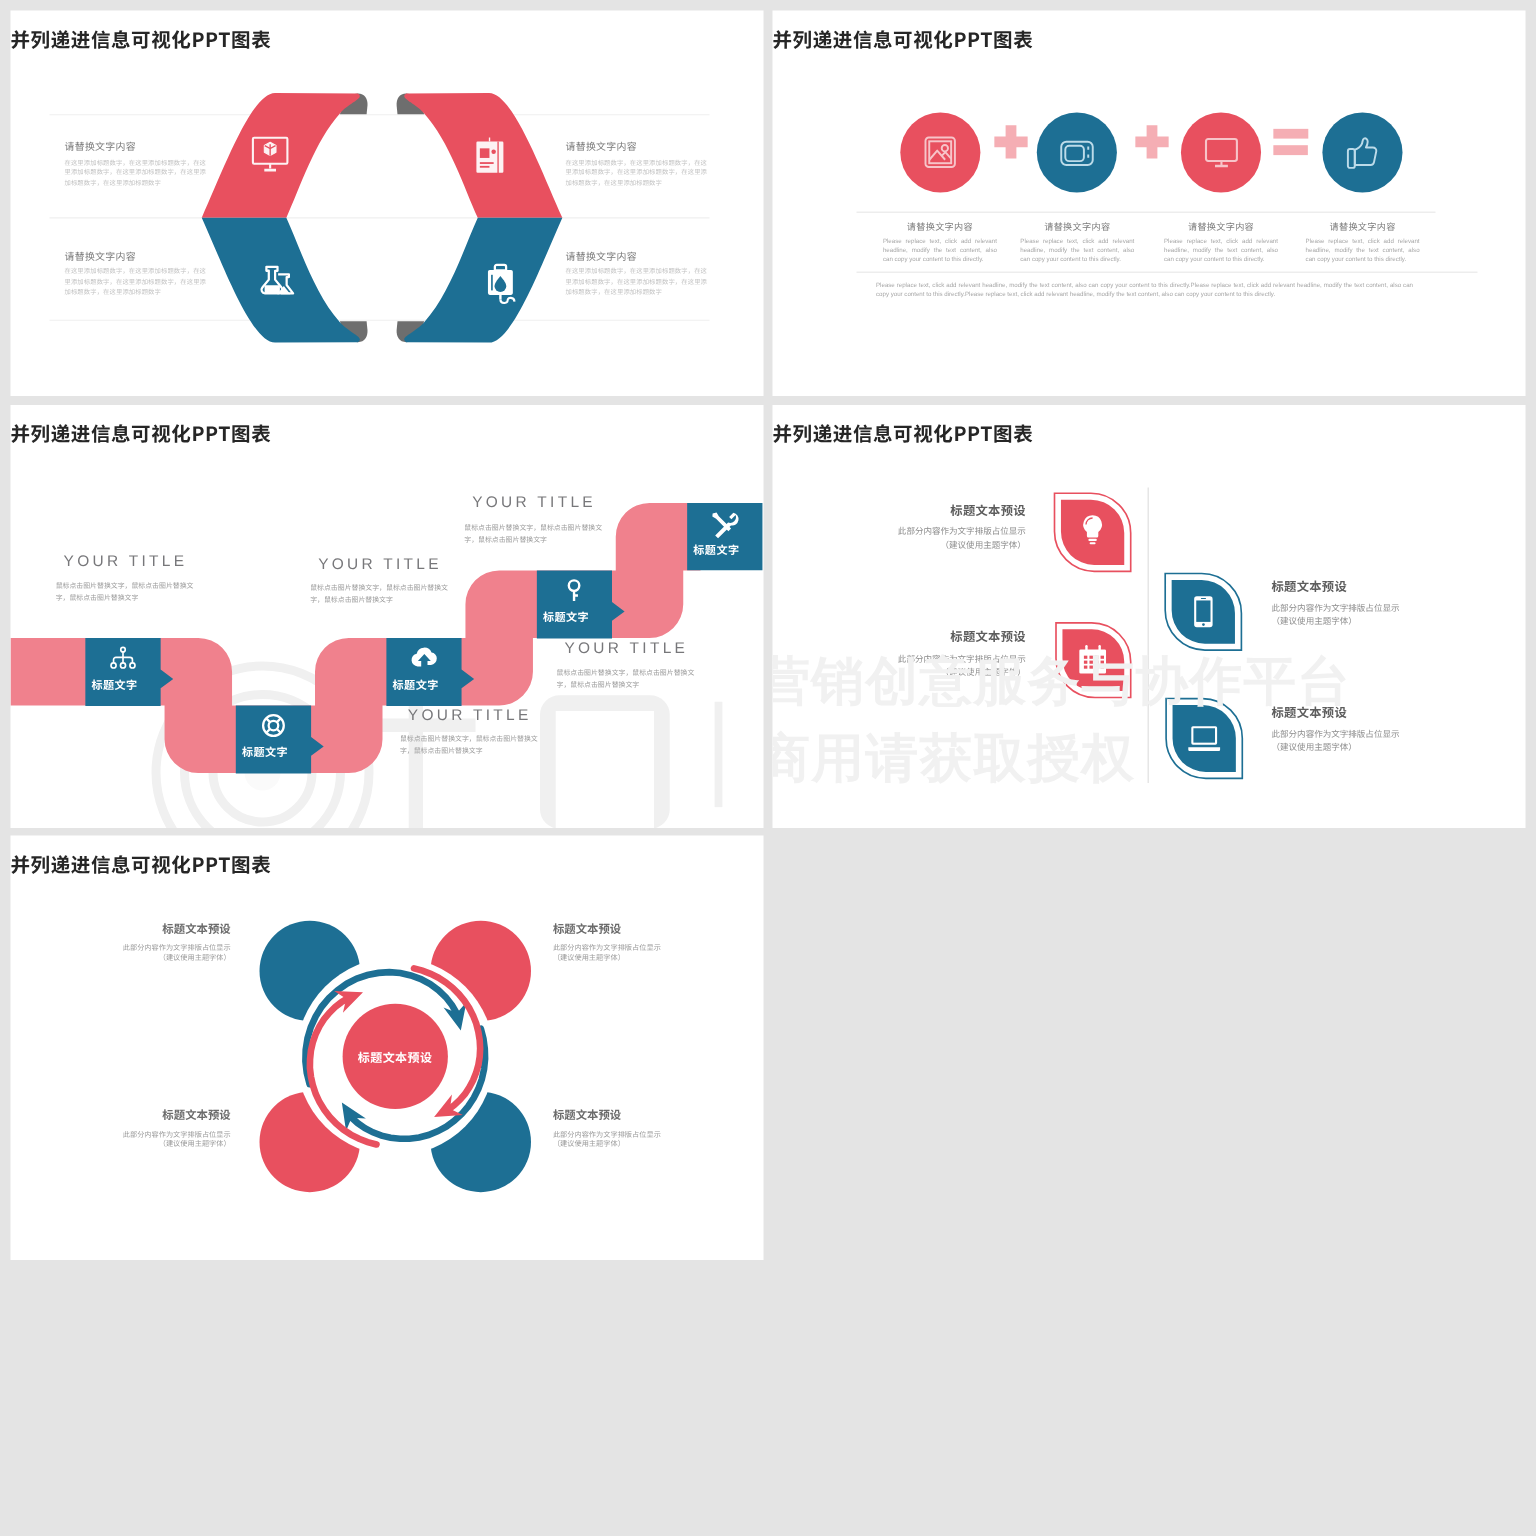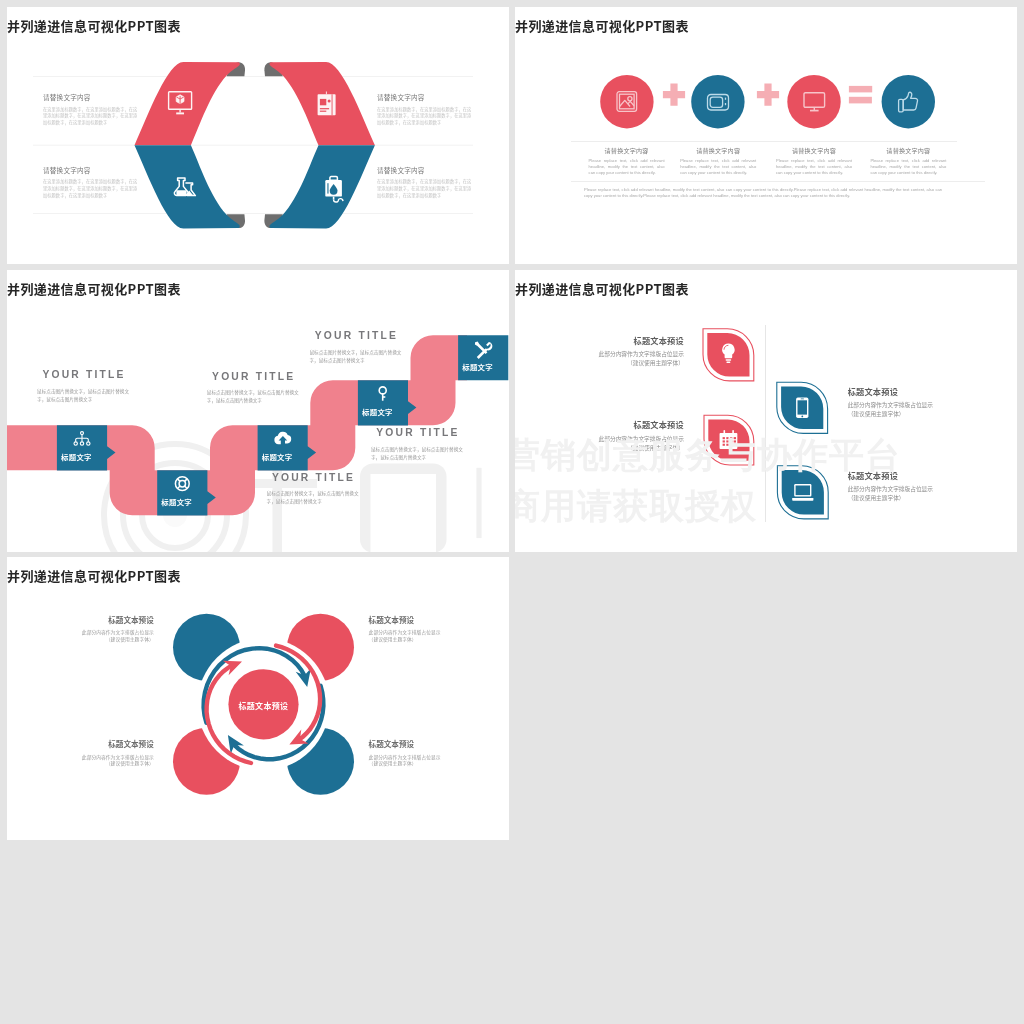--- a/index.html
+++ b/index.html
@@ -32,21 +32,21 @@
   .s2b{font-size:4.1px;color:#a8a8a8;line-height:1.49;text-align:justify;}
   .s2foot{position:absolute;left:69px;top:180px;width:358px;font-size:4.1px;
           color:#a8a8a8;line-height:1.55;text-align:justify;}
   .s2sep{position:absolute;background:#ededed;height:1px;}
 
   
   .s3 .zig{position:absolute;left:0;top:0;z-index:2;}
   .s3 .wm3{position:absolute;left:0;top:0;z-index:0;}
   .s3 .s3txt,.s3 .s3lbl{z-index:3;}
   .s3txt{position:absolute;}
-  .s3h{font-size:10.3px;color:#77777a;letter-spacing:2.2px;margin:0 0 6.5px 5.3px;font-weight:700;}
+  .s3h{font-size:10.3px;color:#77777a;letter-spacing:2.2px;margin:0 0 6.5px 5.3px;font-weight:400;}
   .s3b{font-size:4.6px;color:#9b9b9b;line-height:1.76;}
   .s3lbl{position:absolute;width:39px;text-align:center;font-size:7.4px;color:#fff;
          font-family:"Noto Sans CJK SC","Liberation Sans",sans-serif;font-weight:bold;letter-spacing:.3px;}
 
   
   .s4 .leaves{position:absolute;left:0;top:0;}
   .s4div{position:absolute;left:250.3px;top:55.4px;width:1px;height:196.6px;background:#e6e6e6;}
   .s4txt{position:absolute;width:96px;}
   .s4h{font-size:8.2px;color:#5d5d5d;font-weight:bold;margin-bottom:6.6px;line-height:1;letter-spacing:.2px;}
   .s4b{font-size:5.7px;color:#8d8d8d;line-height:1.55;}

